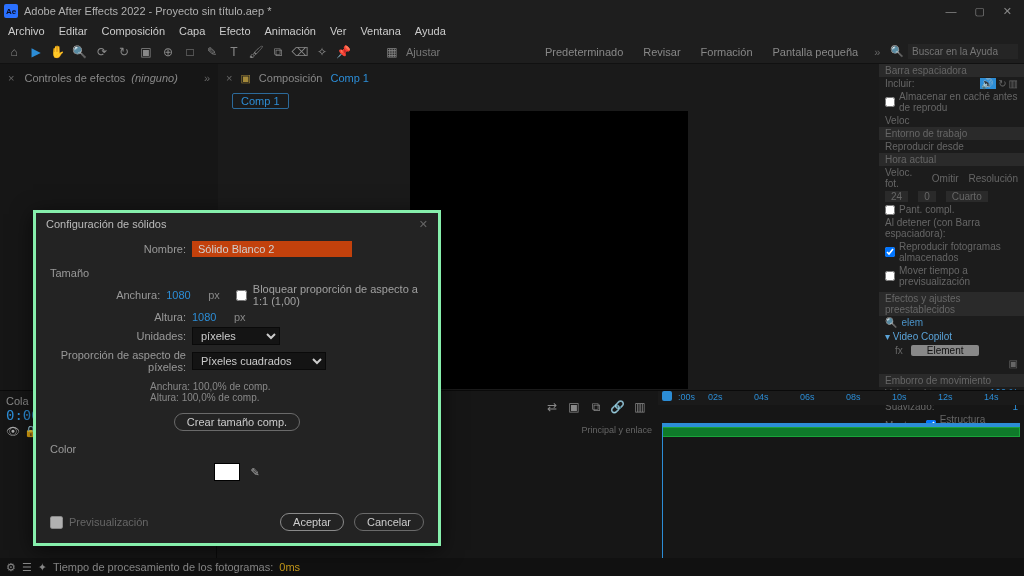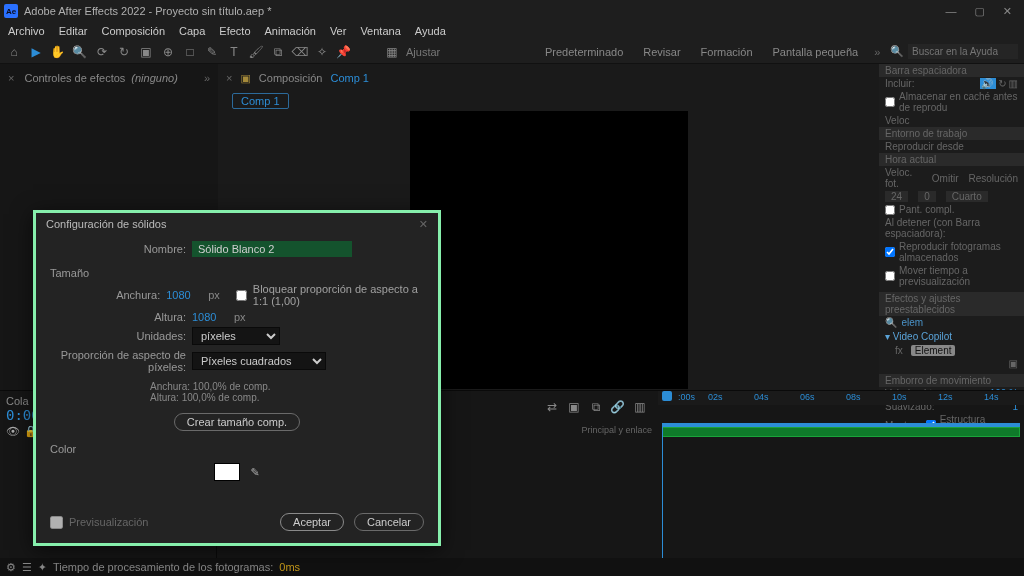--- a/index.html
+++ b/index.html
@@ -22,21 +22,21 @@
   .comp-tabs .active { color:#2c8dd6; }
   .inner-tab { height:18px; display:flex; align-items:center; padding:0 14px; }
   .inner-tab span { border:1px solid #2c6a9a; padding:1px 8px; color:#2c8dd6; border-radius:2px; }
   .viewer { flex:1; display:flex; align-items:center; justify-content:center; background:#1a1a1a; }
   .canvas { width:278px; height:278px; background:#000; }
   .right-col { width:145px; background:#1c1c1c; display:flex; flex-direction:column; font-size:10px; color:#666; }
   .right-col .sec-title { padding:2px 6px; color:#5aa3d8; }
   .right-col .row { padding:1px 6px; display:flex; align-items:center; gap:4px; }
   .right-col input[type=checkbox]{ width:10px; height:10px; }
   .right-col .group-label { background:#2a2a2a; padding:1px 6px; margin-top:4px; }
-  .vc-effect { background:#888; color:#111; padding:0 4px; border-radius:2px; margin-left:4px; }
+  .vc-effect { background:#888; color:#111; padding:0 16px; border-radius:2px; margin-left:4px; }
   .bottom { height:186px; display:flex; flex-direction:column; background:#161616; }
   .tl-top { height:32px; display:flex; }
   .tl-left { width:216px; padding:4px 6px; }
   .tl-left .cola { color:#888; }
   .tl-left .time { color:#2c8dd6; font-size:14px; font-family:monospace; }
   .tl-center { flex:1; display:flex; align-items:center; justify-content:flex-end; gap:6px; color:#777; padding-right:10px; }
   .tl-right { width:366px; position:relative; }
   .ruler { height:14px; background:#1a1a1a; display:flex; position:relative; }
   .ruler .tick { position:absolute; top:1px; font-size:9px; color:#2c8dd6; }
   .playhead { position:absolute; top:0; left:4px; width:12px; height:14px; }
@@ -53,21 +53,21 @@
   .statusbar { position:absolute; bottom:0; left:0; right:0; height:18px; background:#111; color:#888; display:flex; align-items:center; padding:0 6px; gap:6px; }
   .statusbar .val { color:#c79a1a; }
 
   
   .dialog { position:absolute; left:33px; top:210px; width:408px; background:#232323; border:3px solid #86efac; box-shadow:0 4px 20px rgba(0,0,0,.6); }
   .dialog .dlg-title { height:22px; background:#232323; display:flex; align-items:center; padding:0 10px; color:#bbb; }
   .dialog .dlg-title .close { margin-left:auto; color:#666; }
   .dialog .body { padding:6px 14px 12px 14px; display:flex; flex-direction:column; gap:4px; }
   .dialog .field-row { display:flex; align-items:center; gap:6px; }
   .dialog label.r { width:136px; text-align:right; color:#999; }
-  .dialog .txt { background:#14532d; color:#d0d0d0; border:none; padding:2px 6px; width:160px; font-size:11px; }
+  .dialog .txt { background:#c2410c; color:#d0d0d0; border:none; padding:2px 6px; width:160px; font-size:11px; }
   .dialog .num { color:#2c8dd6; width:36px; text-align:left; background:transparent; border:none; font-size:11px; }
   .dialog .unit { color:#888; }
   .dialog .sect { color:#999; margin-top:6px; }
   .dialog select { background:#141414; color:#ccc; border:1px solid #0a0a0a; padding:1px 4px; font-size:11px; }
   .dialog .info { color:#888; font-size:10px; }
   .dialog .btn { border:1px solid #6a6a6a; border-radius:10px; background:transparent; color:#ccc; padding:2px 12px; cursor:pointer; font-size:11px; }
   .dialog .btn.primary { border-color:#8a8a8a; }
   .dialog .swatch { width:26px; height:18px; background:#fff; border:1px solid #000; }
   .dialog .eyedrop { color:#aaa; }
   .dialog .btn-row { display:flex; justify-content:flex-end; gap:10px; margin-top:18px; }

